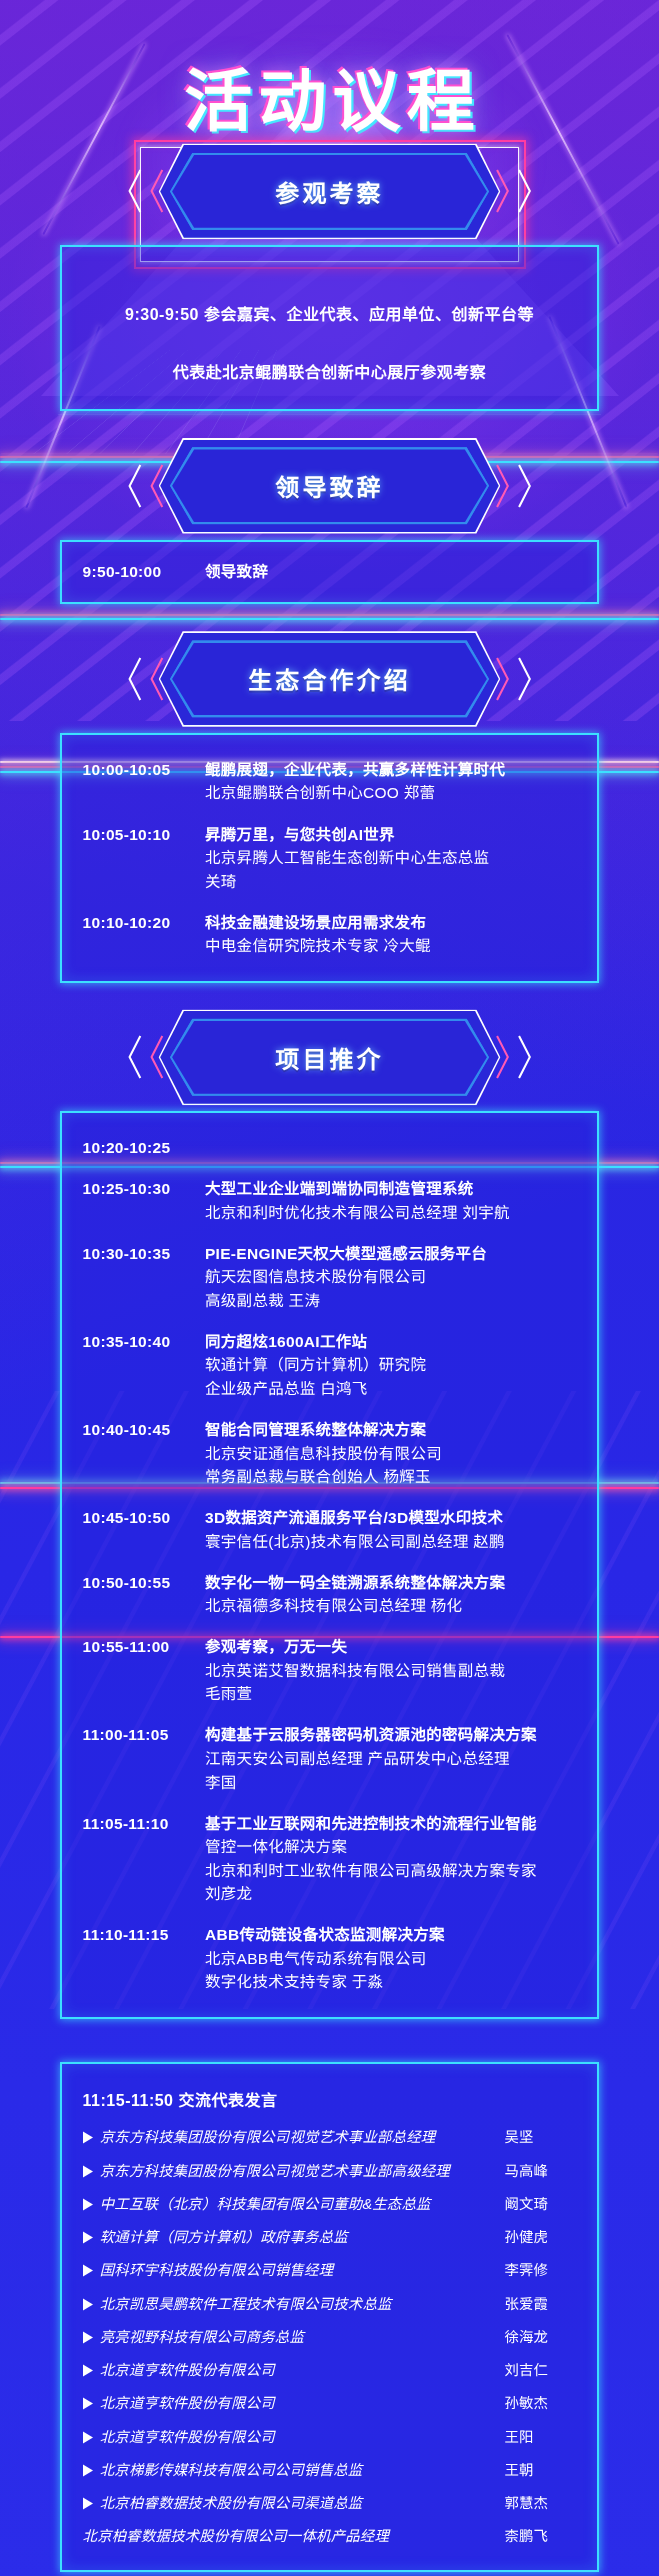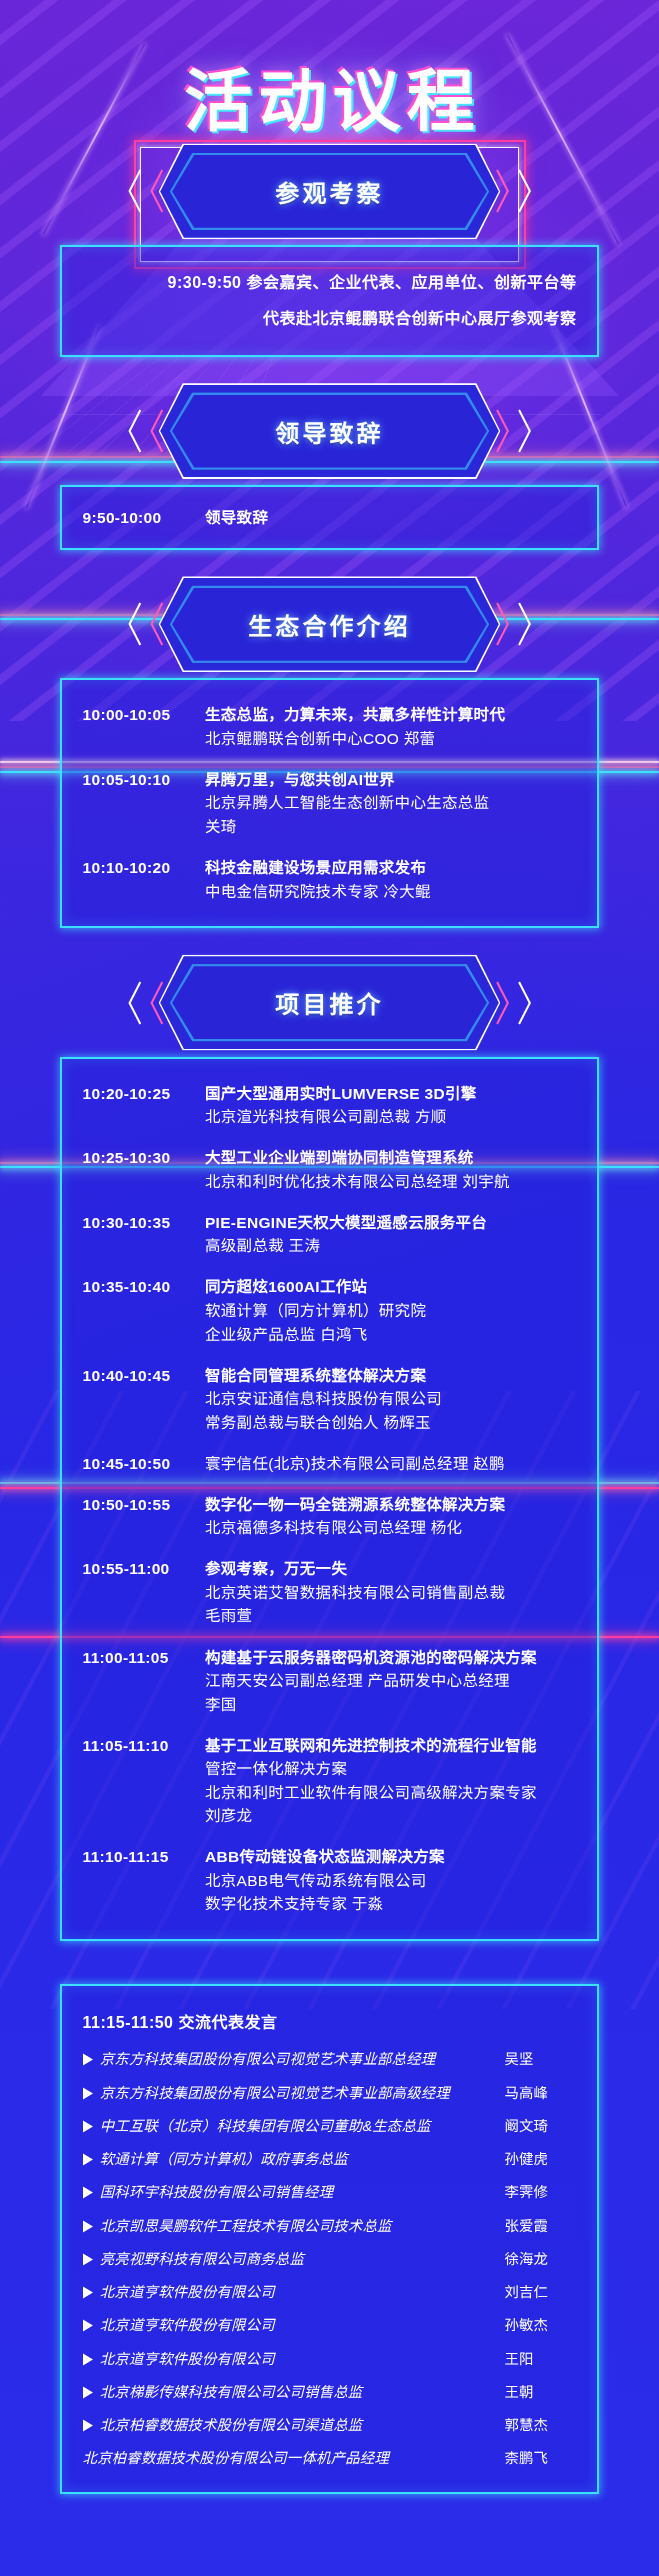--- a/index.html
+++ b/index.html
@@ -236,21 +236,21 @@
   .row .body .ln {
     font-size: 15.5px;
     line-height: 1.52;
     color: #ffffff;
     font-weight: 500;
     letter-spacing: 0.3px;
   }
   .row .body .ln.title-ln { font-weight: 700; }
 
   
-  .crow { text-align: right; margin-bottom: 9.3px; }
+  .crow { text-align: center; margin-bottom: 9.3px; margin-top: 32px; }
   .crow:last-child { margin-bottom: 0; }
   .crow .ln {
     font-size: 16px;
     line-height: 1.62;
     color: #ffffff;
     font-weight: 600;
     letter-spacing: 0.5px;
   }
 
   
@@ -431,21 +431,21 @@
         <svg viewBox="0 0 26 86">
             <polyline points="2,2 23,43 2,84" fill="none" stroke="#ff5ab4" stroke-width="4"></polyline>
           </svg>
       </span>
     </div>
 
     <div class="panel">
       <div class="row">
         <div class="time">10:00-10:05</div>
         <div class="body">
-          <div class="ln title-ln">生态总监，力算未来，共赢多样性计算时代</div>
+          <div class="ln title-ln">鲲鹏展翅，企业代表，共赢多样性计算时代</div>
           <div class="ln">北京鲲鹏联合创新中心COO  郑蕾</div>
         </div>
       </div>
       <div class="row">
         <div class="time">10:05-10:10</div>
         <div class="body">
           <div class="ln title-ln">昇腾万里，与您共创AI世界</div>
           <div class="ln">北京昇腾人工智能生态创新中心生态总监</div>
           <div class="ln">关琦</div>
         </div>
@@ -485,38 +485,35 @@
         <svg viewBox="0 0 26 86">
             <polyline points="2,2 23,43 2,84" fill="none" stroke="#ff5ab4" stroke-width="4"></polyline>
           </svg>
       </span>
     </div>
 
     <div class="panel">
 
       <div class="row">
         <div class="time">10:20-10:25</div>
-        <div class="body">
-          <div class="ln title-ln">国产大型通用实时LUMVERSE 3D引擎</div>
-          <div class="ln">北京渲光科技有限公司副总裁  方顺</div>
-        </div>
       </div>
 
       <div class="row">
         <div class="time">10:25-10:30</div>
         <div class="body">
           <div class="ln title-ln">大型工业企业端到端协同制造管理系统</div>
           <div class="ln">北京和利时优化技术有限公司总经理  刘宇航</div>
         </div>
       </div>
 
       <div class="row">
         <div class="time">10:30-10:35</div>
         <div class="body">
           <div class="ln title-ln">PIE-ENGINE天权大模型遥感云服务平台</div>
+          <div class="ln">航天宏图信息技术股份有限公司</div>
           <div class="ln">高级副总裁  王涛</div>
         </div>
       </div>
 
       <div class="row">
         <div class="time">10:35-10:40</div>
         <div class="body">
           <div class="ln title-ln">同方超炫1600AI工作站</div>
           <div class="ln">软通计算（同方计算机）研究院</div>
           <div class="ln">企业级产品总监  白鸿飞</div>
@@ -528,20 +525,21 @@
         <div class="body">
           <div class="ln title-ln">智能合同管理系统整体解决方案</div>
           <div class="ln">北京安证通信息科技股份有限公司</div>
           <div class="ln">常务副总裁与联合创始人  杨辉玉</div>
         </div>
       </div>
 
       <div class="row">
         <div class="time">10:45-10:50</div>
         <div class="body">
+          <div class="ln title-ln">3D数据资产流通服务平台/3D模型水印技术</div>
           <div class="ln">寰宇信任(北京)技术有限公司副总经理  赵鹏</div>
         </div>
       </div>
 
       <div class="row">
         <div class="time">10:50-10:55</div>
         <div class="body">
           <div class="ln title-ln">数字化一物一码全链溯源系统整体解决方案</div>
           <div class="ln">北京福德多科技有限公司总经理 杨化</div>
         </div>

